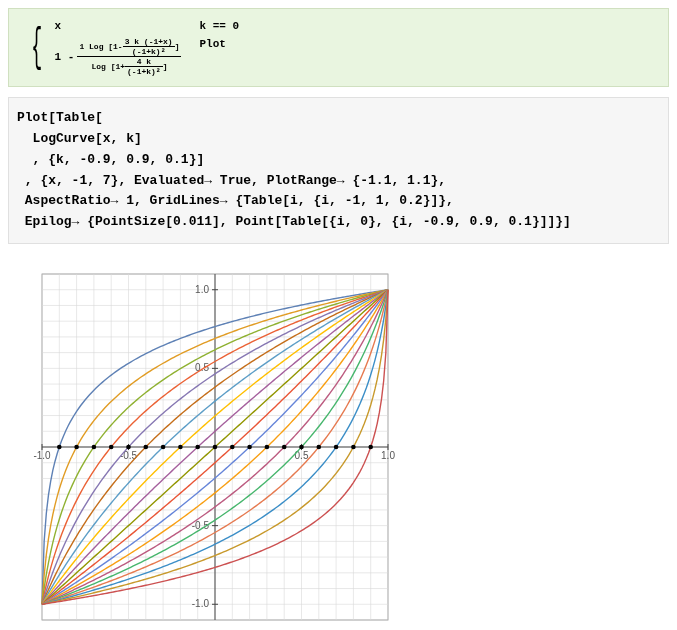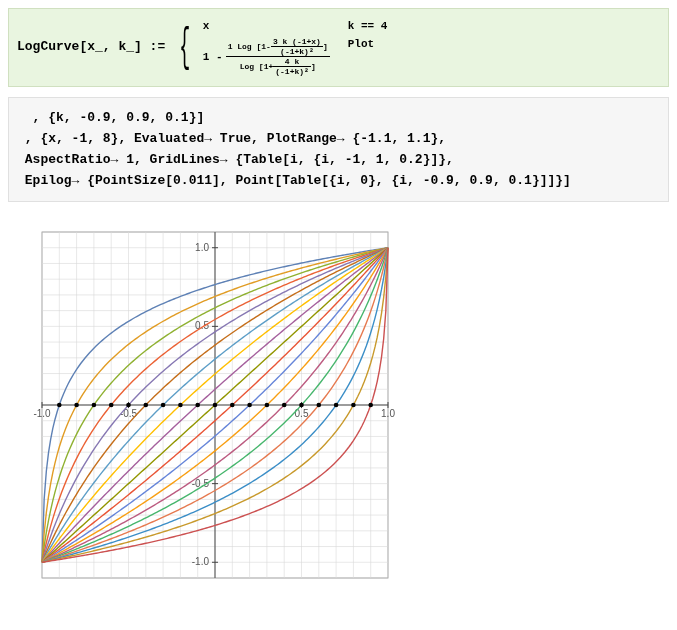--- a/index.html
+++ b/index.html
@@ -66,25 +66,24 @@
   svg { display: block; }
   .grid-line { stroke: #d8d8d8; stroke-width: 0.6; }
   .axis      { stroke: #444; stroke-width: 1; }
   .tick-label { font-family: sans-serif; font-size: 10px; fill: #555; }
   .epilog-pt { fill: #000; }
 </style>
 </head>
 <body>
 
 <div class="cell-def">
-  <span>LogCurve[x_, k_] :=</span>
   <span class="bracket-big">{</span>
   <span class="piecewise">
     <span>x</span>
-    <span>k == 4</span>
+    <span>k == 0</span>
     <span class="expr2">
       <span>1 -</span>
       <span class="frac">
         <span class="num">
           <span>1 Log</span>
           [1-<span class="frac">
               <span class="num">3 k (-1+x)</span>
               <span class="den">(-1+k)²</span>
             </span>]
         </span>
@@ -95,22 +94,24 @@
               <span class="den">(-1+k)²</span>
             </span>]
         </span>
       </span>
     </span>
     <span>Plot</span>
   </span>
 </div>
 
 <div class="cell-plot-code">
+  <div class="code-line">Plot[Table[</div>
+  <div class="code-line">  LogCurve[x, k]</div>
   <div class="code-line">  , {k, -0.9, 0.9, 0.1}]</div>
-  <div class="code-line"> , {x, -1, 8}, Evaluated→ True, PlotRange→ {-1.1, 1.1},</div>
+  <div class="code-line"> , {x, -1, 7}, Evaluated→ True, PlotRange→ {-1.1, 1.1},</div>
   <div class="code-line"> AspectRatio→ 1, GridLines→ {Table[i, {i, -1, 1, 0.2}]},</div>
   <div class="code-line"> Epilog→ {PointSize[0.011], Point[Table[{i, 0}, {i, -0.9, 0.9, 0.1}]]}]</div>
 </div>
 
 <div class="plot-output">
   <svg id="plot-svg" width="390" height="390" viewBox="0 0 390 390">
       <rect x="22" y="22" width="346" height="346" fill="none" stroke="#888" stroke-width="0.8"></rect>
       <line x1="22" y1="22" x2="22" y2="368" class="grid-line"></line>
       <line x1="39.3" y1="22" x2="39.3" y2="368" class="grid-line"></line>
       <line x1="56.599999999999994" y1="22" x2="56.599999999999994" y2="368" class="grid-line"></line>

